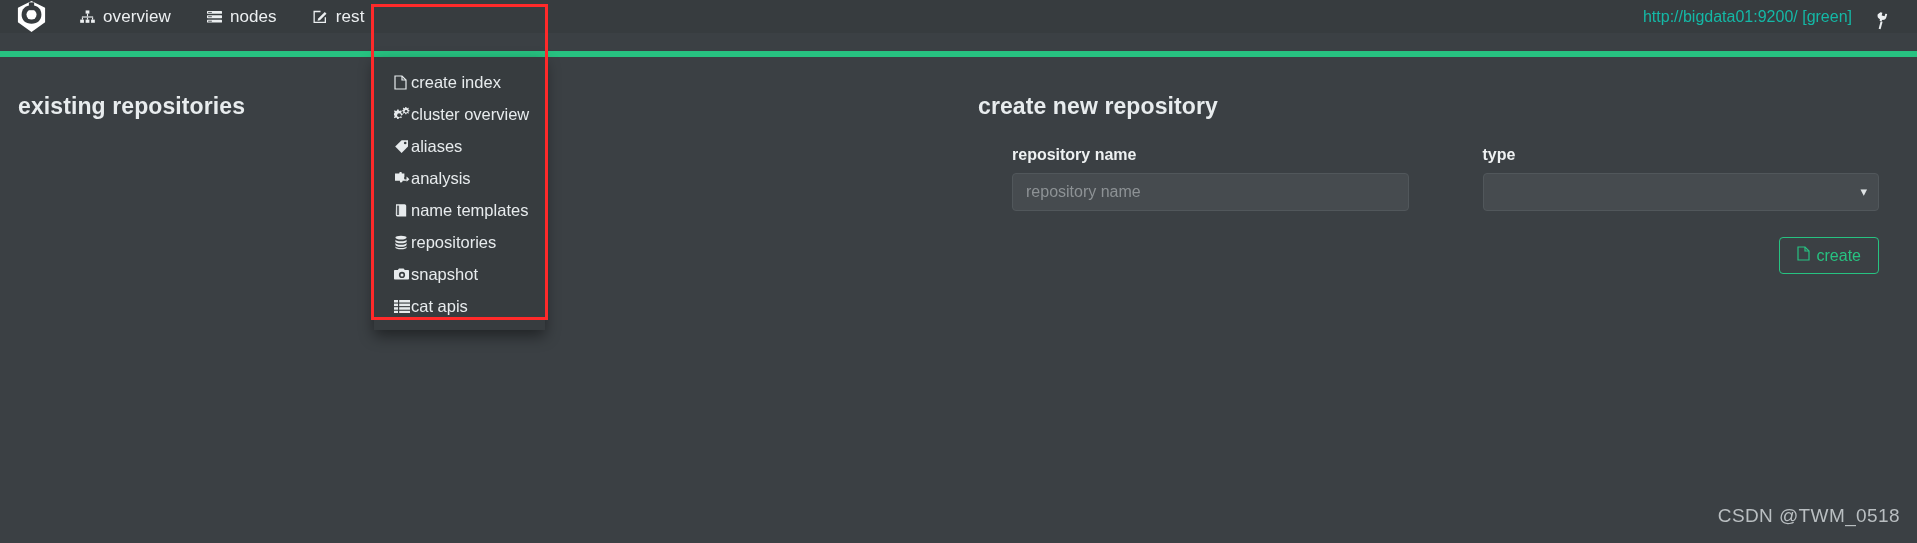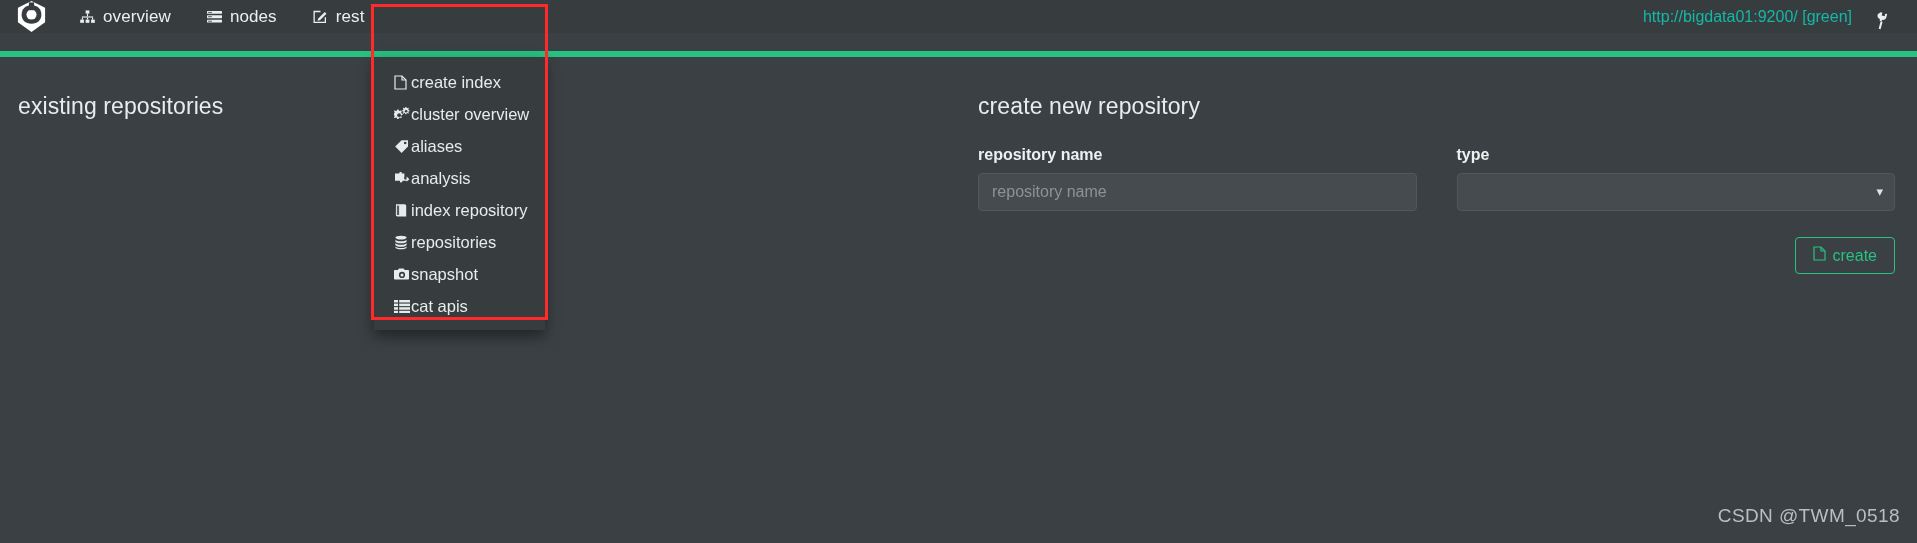--- a/index.html
+++ b/index.html
@@ -152,35 +152,35 @@
   .col-left {
     position: absolute;
     left: 0; top: 0;
     width: 960px;
     padding: 36px 0 0 18px;
   }
   .col-right {
     position: absolute;
     left: 960px; top: 0;
     width: 957px;
-    padding: 36px 22px 0 18px;
+    padding: 36px 38px 0 18px;
   }
   .section-title {
     color: #e8ecee;
     font-size: 23px;
-    font-weight: 400;
+    font-weight: 700;
     margin: 0 0 8px 0;
     letter-spacing: .1px;
   }
   .form-row {
     display: flex;
     gap: 40px;
     margin-top: 26px;
   }
-  .form-group { flex: 1 1 0; min-width: 0; }
+  .form-group { flex: 1 1 0; min-width: 0; margin-left: 34px; }
   .form-label {
     display: block;
     color: #eef1f2;
     font-size: 16px;
     font-weight: bold;
     margin-bottom: 9px;
   }
   .text-input {
     display: block;
     width: 100%;
@@ -366,21 +366,21 @@
   </div>
 
   <div class="menu-item">
     <span class="mi-ico">
       <svg width="14" height="15" viewBox="0 0 14 15" fill="#e7ebed">
         <path d="M2 1.2 h8.6 a1.6 1.6 0 0 1 1.6 1.6 v10.6 h-8.8 a1.6 1.6 0 0 1 -1.6 -1.6 z"></path>
         <path d="M3.4 2.6 v9.4" stroke="#373c3f" stroke-width="0.9"></path>
         <path d="M4.6 2.6 v9.4" stroke="#373c3f" stroke-width="0.9"></path>
       </svg>
     </span>
-    <span>index repository</span>
+    <span>name templates</span>
   </div>
 
   <div class="menu-item">
     <span class="mi-ico">
       <svg width="14" height="15" viewBox="0 0 14 15" fill="#e7ebed">
         <ellipse cx="7" cy="2.6" rx="5.6" ry="1.9"></ellipse>
         <path d="M1.4 4.4 v2 a5.6 1.9 0 0 0 11.2 0 v-2 a5.6 1.9 0 0 1 -11.2 0 z"></path>
         <path d="M1.4 7.8 v2 a5.6 1.9 0 0 0 11.2 0 v-2 a5.6 1.9 0 0 1 -11.2 0 z"></path>
         <path d="M1.4 11.2 v1.2 a5.6 1.9 0 0 0 11.2 0 v-1.2 a5.6 1.9 0 0 1 -11.2 0 z"></path>
       </svg>

